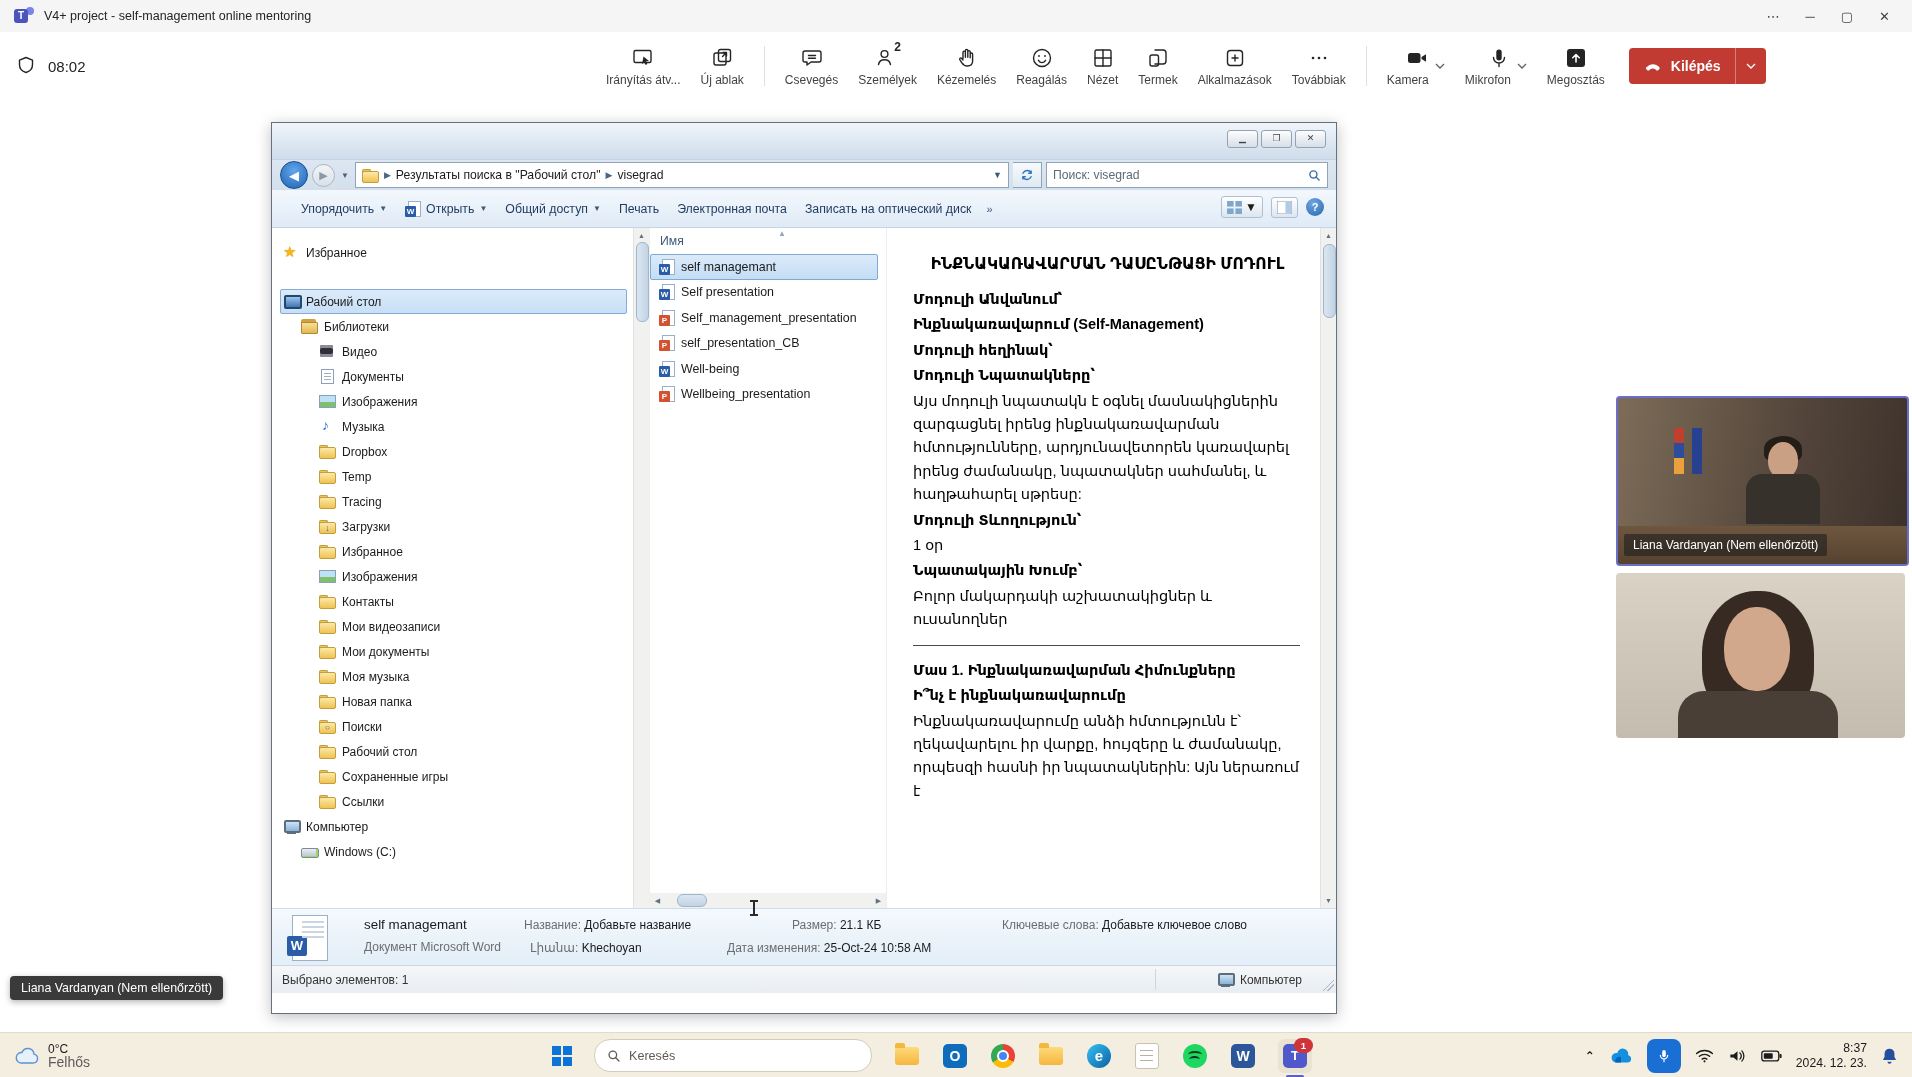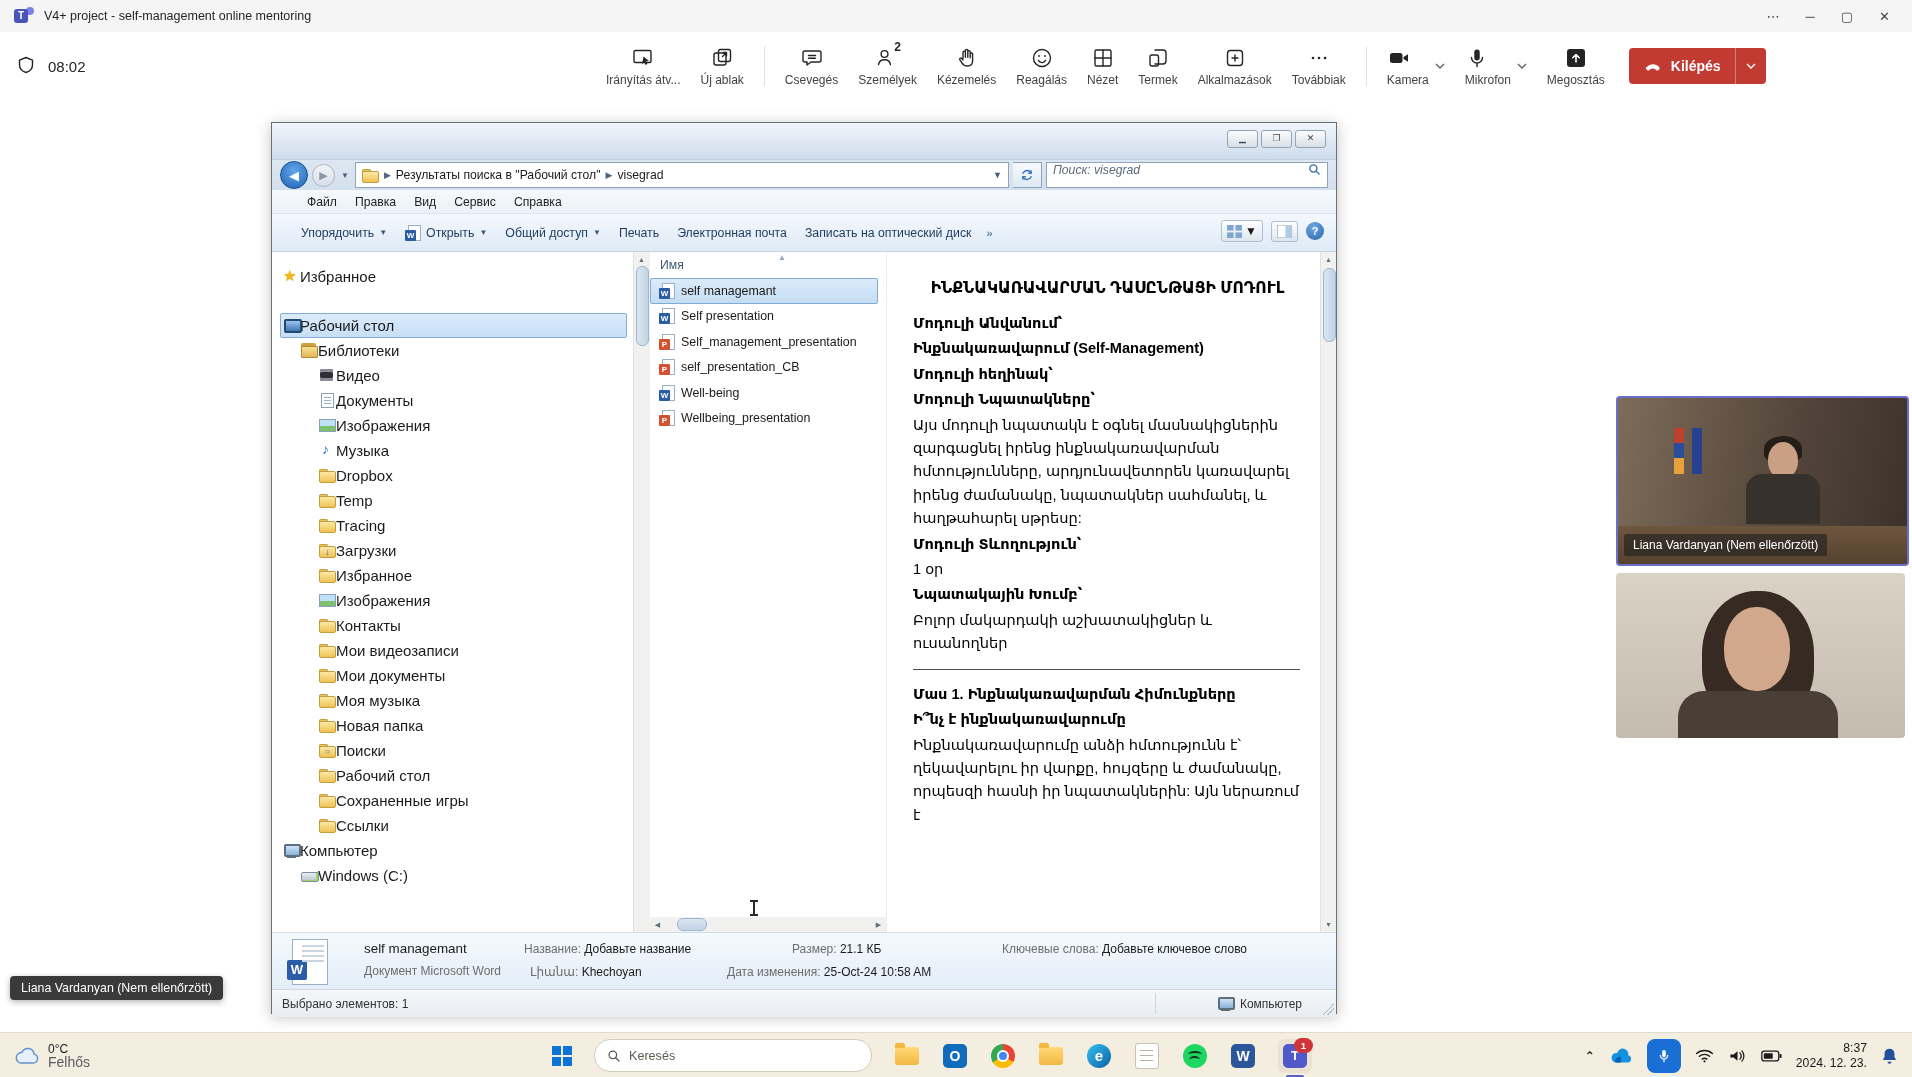--- a/index.html
+++ b/index.html
@@ -19,21 +19,21 @@
   .timer{position:absolute;left:14px;top:0;height:68px;display:flex;align-items:center;gap:10px}
   .timer .txt{font-size:15px;color:#242424}
   .tbtns{position:absolute;left:600px;top:0;height:68px;display:flex;align-items:center;gap:8px}
   .tbtn{display:flex;flex-direction:column;align-items:center;justify-content:center;gap:3px;height:62px;
     padding:0 6px;border-radius:4px;cursor:pointer}
   .tbtn .lbl{font-size:12px;color:#424242;white-space:nowrap}
   .tico{width:24px;height:24px;stroke:#242424;fill:none;stroke-width:1.4;stroke-linecap:round;stroke-linejoin:round}
   .tico.fill{fill:#242424;stroke:none}
   .tsep{width:1px;height:40px;background:#e0e0e0;margin:0 6px}
   .withchev{flex-direction:row;gap:6px}
-  .withchev .col{display:flex;flex-direction:column;align-items:flex-start;gap:3px}
+  .withchev .col{display:flex;flex-direction:column;align-items:flex-end;gap:3px}
   .chev{width:10px;height:6px;stroke:#616161;fill:none;stroke-width:1.3}
   .badge2{font-size:12px;font-weight:bold;color:#242424;margin-left:-4px;transform:translateY(-6px)}
   .leave{display:flex;align-items:center;height:36px;background:#c13b33;border-radius:4px;color:#fff;
     margin-left:10px;cursor:pointer}
   .leave .main{display:flex;align-items:center;gap:8px;padding:0 14px;font-size:14px;font-weight:bold}
   .leave .dd{width:30px;height:36px;display:flex;align-items:center;justify-content:center;border-left:1px solid rgba(255,255,255,.35)}
   
   .stage{position:absolute;left:0;top:100px;width:1912px;height:932px;background:#fff}
   
   .win{position:absolute;left:271px;top:22px;width:1064px;height:890px;background:#fff;
@@ -46,41 +46,41 @@
   .navcirc{border-radius:50%;display:flex;align-items:center;justify-content:center;flex:none;cursor:pointer}
   .back{width:26px;height:26px;background:radial-gradient(circle at 50% 35%,#64a6ea,#1e62b5);border:1px solid #17508f;color:#fff;font-size:13px}
   .fwd{width:21px;height:21px;background:linear-gradient(#f2f5f8,#d9e0e8);border:1px solid #aab6c2;color:#8a98a6;font-size:11px}
   .tinychev{font-size:8px;color:#49617c;margin:0 2px;cursor:pointer}
   .crumb{flex:1;height:24px;background:#fff;border:1px solid #8ea4ba;display:flex;align-items:center;padding:0 6px;gap:5px;
     font-size:12.2px;color:#1b1b1b;overflow:hidden;cursor:text}
   .crumb .sep{color:#4a6682;font-size:9px}
   .crumb .ddown{margin-left:auto;color:#3c5a78;font-size:9px;cursor:pointer}
   .refresh{width:28px;height:24px;background:linear-gradient(#f6fafd,#dfe9f3);border:1px solid #8ea4ba;border-left:none;
     display:flex;align-items:center;justify-content:center;cursor:pointer}
-  .searchbox{width:268px;height:24px;background:#fff;border:1px solid #8ea4ba;display:flex;align-items:flex-start;
-    padding:0 6px;font-size:12.2px;color:#5b6b7a;font-style:italic;cursor:text}
+  .searchbox{width:268px;height:24px;background:#fff;border:1px solid #8ea4ba;display:flex;align-items:center;
+    padding:0 6px;font-size:12.2px;color:#5b6b7a;cursor:text}
   .searchbox .mag{margin-left:auto}
   .w-menu{height:23px;background:linear-gradient(#f6f9fc,#eaf1f8);display:flex;align-items:center;padding-left:26px;
     border-bottom:1px solid #dde6ef}
   .w-menu span{padding:2px 9px;font-size:12.2px;color:#232323;cursor:pointer}
   .w-cmd{height:37px;background:linear-gradient(#f3f8fd,#dfeaf6);border-bottom:1px solid #c6d5e5;display:flex;
     align-items:center;padding-left:20px;position:relative}
   .cmditem{display:flex;align-items:center;gap:5px;padding:4px 9px;font-size:12.3px;color:#1e3a5f;cursor:pointer;white-space:nowrap}
   .cmditem .dar{font-size:8px;color:#3e5a78}
   .cmd-over{font-size:11px;color:#3e5a78;padding:0 6px;cursor:pointer}
   .cmd-right{position:absolute;right:12px;top:6px;display:flex;align-items:center;gap:8px}
   .viewbtn{display:flex;align-items:center;gap:3px;padding:3px 5px;border:1px solid #aebfd0;border-radius:3px;
     background:linear-gradient(#fff,#dce6f0);cursor:pointer}
   .helpbtn{width:18px;height:18px;border-radius:50%;background:radial-gradient(circle at 40% 30%,#6fa7e0,#2a66ad);
     color:#fff;font-size:11px;font-weight:bold;text-align:center;line-height:18px;cursor:pointer}
   .w-main{height:680px;display:flex;background:#fff;position:relative}
   
   .navpane{width:377px;position:relative;padding-top:12px;overflow:hidden}
   .tree{padding-left:8px}
-  .trow{display:flex;align-items:center;gap:0;height:23px;font-size:15px;white-space:nowrap;cursor:pointer;
+  .trow{display:flex;align-items:center;gap:6px;height:23px;font-size:12px;white-space:nowrap;cursor:pointer;
     padding-left:2px;margin-right:22px;border:1px solid transparent;border-radius:2px}
   .trow.lvl1{padding-left:20px}
   .trow.lvl2{padding-left:38px}
   .trow.gap{margin-top:24px}
   .trow.sel{background:linear-gradient(#dcebfa,#c7dff7);border-color:#84acd4}
   .vsb{position:absolute;top:0;bottom:0;width:15px;background:#f1f1ef;border-left:1px solid #e2e2e0}
   .vsb .ar{height:15px;text-align:center;font-size:7px;color:#5f7182;line-height:15px}
   .vsb .thumb{position:absolute;left:2px;width:11px;background:linear-gradient(90deg,#dbe6f1,#c2d3e4);
     border:1px solid #9fb6cc;border-radius:6px}
   .navpane .vsb{right:0}
@@ -405,28 +405,20 @@
       </div>
       <div class="searchbox">
         <span>Поиск: visegrad</span>
         <svg class="mag" width="13" height="13" viewBox="0 0 24 24" fill="none" stroke="#3a6ea5" stroke-width="2.6">
           <circle cx="10" cy="10" r="6.5"></circle>
             <path d="M15 15l5.5 5.5" stroke-linecap="round"></path>
           </svg>
       </div>
     </div>
 
-    <div class="w-menu">
-
-    <span>Файл</span>
-        <span>Правка</span>
-        <span>Вид</span>
-        <span>Сервис</span>
-        <span>Справка</span>
-      </div>
 
     <div class="w-cmd">
       <div class="cmditem">
         <span>Упорядочить</span>
           <span class="dar">▼</span>
       </div>
       <div class="cmditem">
         <span class="fi fi-w"></span>
         <span>Открыть</span>
           <span class="dar">▼</span>

